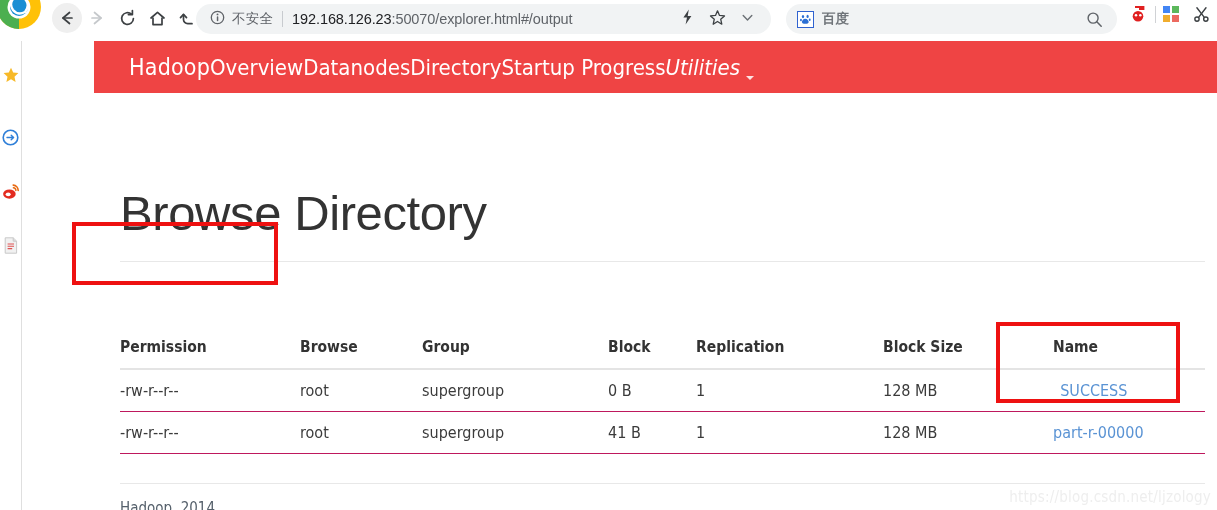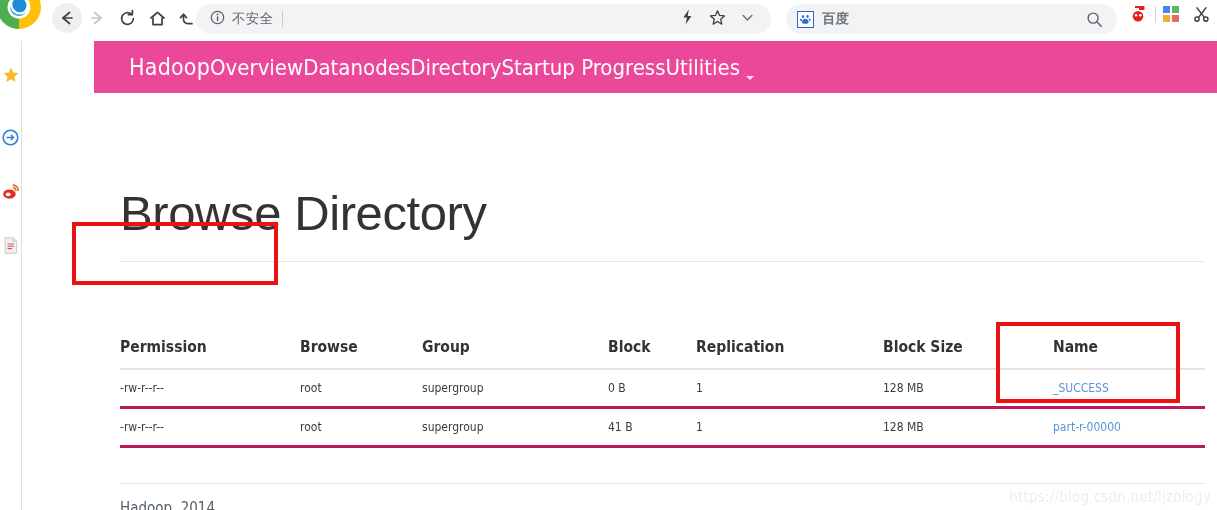--- a/index.html
+++ b/index.html
@@ -116,38 +116,38 @@
     position: absolute; left: 22px; top: 41px;
     width: 1195px; height: 469px;
     background: #ffffff;
     overflow: hidden;
   }
 
   
   #navbar {
     position: absolute; left: 72px; top: 0px;
     width: 1123px; height: 52px;
-    background: #ec4899;
+    background: #ef4444;
     display: flex; align-items: center;
   }
   #brand {
     margin-left: 35px;
     font-size: 23px; color: #ffffff;
     font-family: "Liberation Sans Narrow", "DejaVu Sans Condensed", "Liberation Sans", sans-serif;
     font-weight: 400;
     letter-spacing: 0.2px;
     cursor: pointer;
   }
   .nav-link {
     font-size: 22px; color: #ffffff;
     font-family: "Liberation Sans Narrow", "DejaVu Sans Condensed", "Liberation Sans", sans-serif;
     white-space: nowrap;
     cursor: pointer;
   }
-  #nav-utilities { display: flex; align-items: flex-end; gap: 6px; }
+  #nav-utilities { display: flex; align-items: flex-end; gap: 6px; font-style: italic; }
   .caret {
     width: 0; height: 0;
     border-left: 4.5px solid transparent;
     border-right: 4.5px solid transparent;
     border-top: 4.5px solid rgba(255,255,255,0.85);
     display: inline-block;
   }
 
   
   #content {
@@ -193,24 +193,24 @@
     text-align: left;
     font-size: 15.5px;
     font-weight: bold;
     color: #333333;
     padding: 0 0 12px 0;
     border-bottom: 2px solid #e4e4e4;
     white-space: nowrap;
     margin-left: 44px;
   }
   #file-table td {
-    font-size: 12px;
+    font-size: 16px;
     color: #3b3b3b;
     padding: 11px 0 11px 0;
-    border-bottom: 3px solid #be185d;
+    border-bottom: 1px solid #be185d;
     white-space: nowrap;
   }
   #file-table td a {
     color: #5a93d4;
     text-decoration: none;
     cursor: pointer;
   }
   .c-perm  { width: 180px; }
   .c-owner { width: 122px; }
   .c-group { width: 186px; }
@@ -308,20 +308,21 @@
   <div id="omnibox">
     <span id="info-icon">
       <svg width="15" height="15" viewBox="0 0 15 15">
         <circle cx="7.5" cy="7.5" r="6.2" fill="none" stroke="#5f6368" stroke-width="1.3"></circle>
         <circle cx="7.5" cy="4.4" r="0.95" fill="#5f6368"></circle>
         <rect x="6.8" y="6.3" width="1.5" height="5" rx="0.7" fill="#5f6368"></rect>
       </svg>
     </span>
     <span id="insecure-label">不安全</span>
     <span id="omnibox-sep"></span>
+    <span id="url-text"><span class="host">192.168.126.23</span><span>:50070/explorer.html#/output</span></span>
     <span id="omnibox-actions">
       <span>
         <svg width="15" height="16" viewBox="0 0 15 16">
           <path d="M8.8 0.6 L3.4 8.6 L7.0 8.6 L5.6 15.4 L11.4 7.0 L7.7 7.0 Z" fill="#3c4043"></path>
         </svg>
       </span>
       <span>
         <svg width="17" height="17" viewBox="0 0 17 17">
           <path d="M8.5 1.8 L10.5 6.4 L15.5 6.9 L11.7 10.2 L12.8 15.2 L8.5 12.5 L4.2 15.2 L5.3 10.2 L1.5 6.9 L6.5 6.4 Z" fill="none" stroke="#3c4043" stroke-width="1.3" stroke-linejoin="round"></path>
         </svg>

